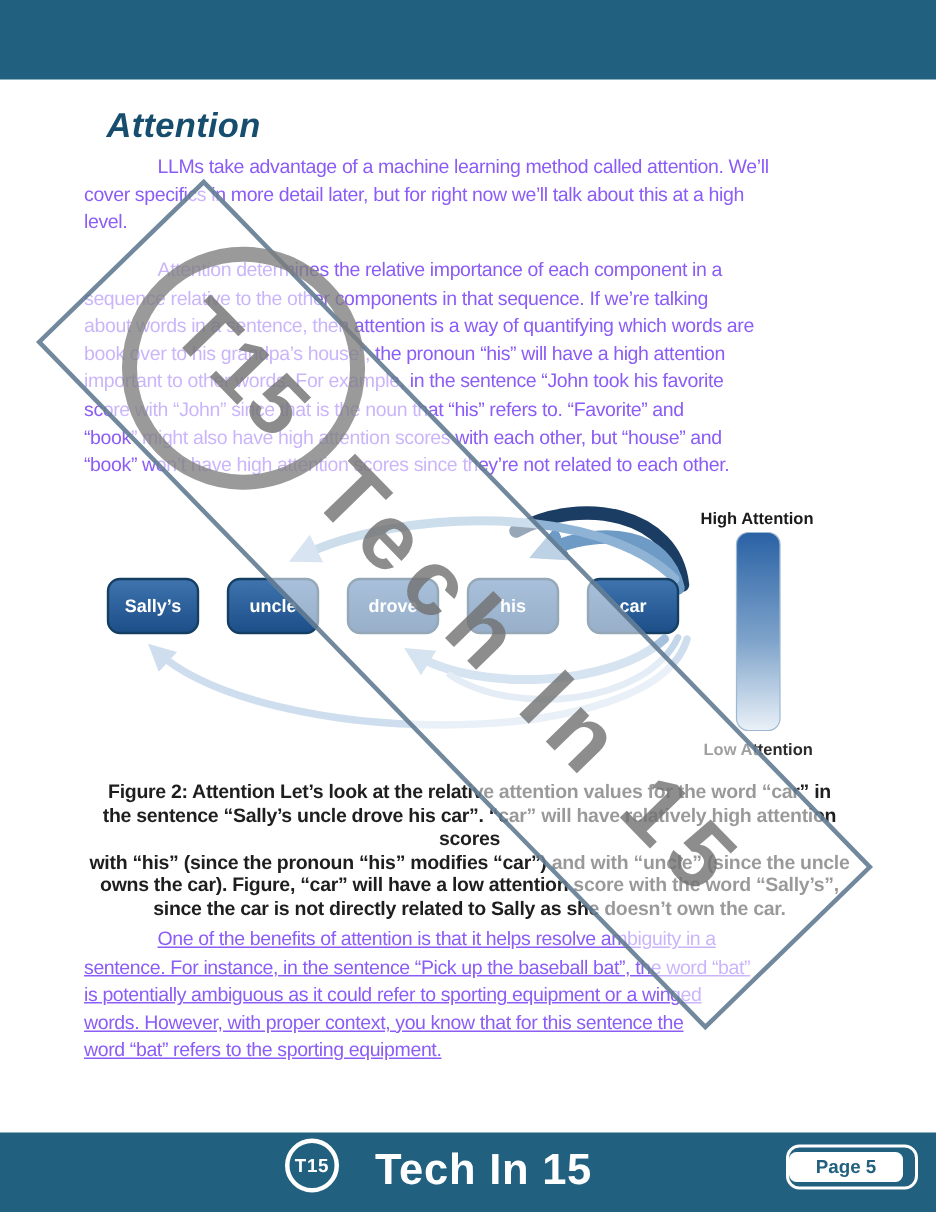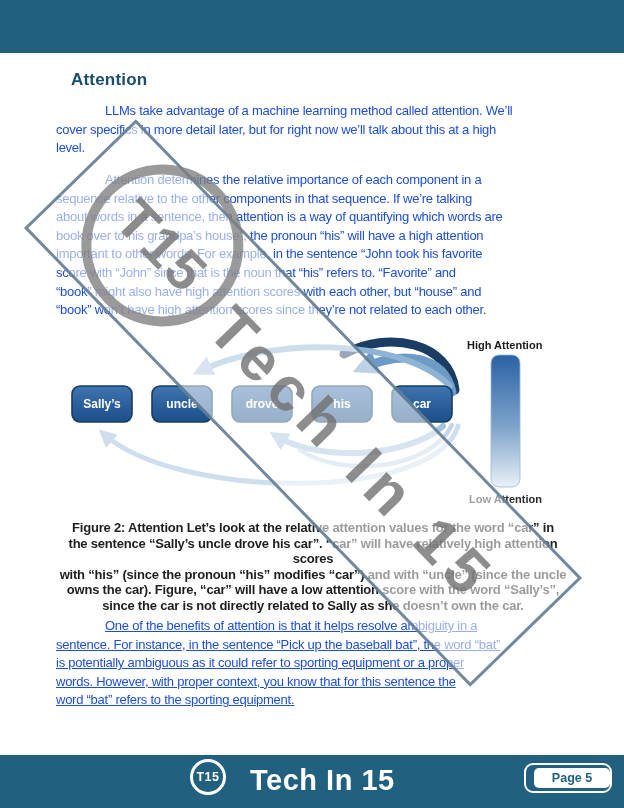--- a/index.html
+++ b/index.html
@@ -4,25 +4,25 @@
 <style>
   html,body{margin:0;padding:0;background:#e8e8e8;}
   .page{position:relative;width:624px;height:808px;background:#ffffff;overflow:hidden;
         font-family:"Liberation Sans",sans-serif;}
   .band{position:absolute;left:0;width:624px;height:53px;background:#21607F;z-index:30;}
   .band-top{top:0;}
   .band-bottom{top:755px;}
 
   .content{position:absolute;left:0;top:0;width:624px;height:808px;z-index:5;}
 
-  .page-title{position:absolute;left:71px;top:70px;font-size:17px;font-weight:bold;
-              color:#174E6F;letter-spacing:0.2px;}
+  .page-title{position:absolute;left:71px;top:70px;font-size:23px;font-weight:bold;
+              color:#174E6F;letter-spacing:0.2px;font-style:italic;}
 
   .para{position:absolute;left:56px;width:514px;font-size:13px;line-height:18.6px;
-        color:#1d4ed8;letter-spacing:-0.25px;}
+        color:#8b5cf6;letter-spacing:-0.25px;}
   .para > div:first-child{text-indent:49px;}
   .para-1{top:102px;}
   .para-2{top:171px;}
   .para-3{top:617px;text-decoration:underline;}
 
   .figure-svg{position:absolute;left:0;top:330px;}
 
   .caption{position:absolute;left:52px;top:520px;width:522px;text-align:center;
            font-size:13px;font-weight:bold;line-height:15.6px;color:#1e1e1e;
            letter-spacing:-0.2px;}
@@ -45,21 +45,21 @@
 
   
   .footer-logo{position:absolute;left:190px;top:759px;width:36px;height:36px;
                border:3px solid #ffffff;border-radius:50%;box-sizing:border-box;
                display:flex;align-items:center;justify-content:center;z-index:31;}
   .footer-logo span{color:#ffffff;font-size:12.5px;font-weight:bold;letter-spacing:0.5px;}
   .footer-brand{position:absolute;left:250px;top:755px;height:53px;line-height:51px;
                 color:#ffffff;font-size:29px;font-weight:bold;letter-spacing:0.5px;z-index:31;}
   .page-badge{position:absolute;left:524px;top:763px;width:88px;height:30px;
               border:2px solid #ffffff;border-radius:9px;box-sizing:border-box;
-              display:flex;align-items:center;justify-content:flex-end;z-index:31;}
+              display:flex;align-items:center;justify-content:flex-start;z-index:31;}
   .page-badge-inner{width:76px;height:20px;background:#ffffff;border-radius:5px;
               display:flex;align-items:center;justify-content:center;
               color:#21607F;font-size:12.5px;font-weight:bold;}
 </style>
 </head>
 <body>
 
 <div class="page">
 
   <div class="band band-top"></div>
@@ -149,21 +149,21 @@
           <div>the sentence “Sally’s uncle drove his car”. “car” will have relatively high attention scores</div>
           <div>with “his” (since the pronoun “his” modifies “car”) and with “uncle” (since the uncle</div>
           <div>owns the car). Figure, “car” will have a low attention score with the word “Sally’s”,</div>
           <div>since the car is not directly related to Sally as she doesn’t own the car.</div>
         </div>
     </div>
 
     <div class="para para-3">
         <div>One of the benefits of attention is that it helps resolve ambiguity in a</div>
         <div>sentence. For instance, in the sentence “Pick up the baseball bat”, the word “bat”</div>
-        <div>is potentially ambiguous as it could refer to sporting equipment or a proper</div>
+        <div>is potentially ambiguous as it could refer to sporting equipment or a winged</div>
         <div>words. However, with proper context, you know that for this sentence the</div>
         <div>word “bat” refers to the sporting equipment.</div>
       </div>
   </div>
 
   <div class="watermark">
     <div class="wm-circle">
       <span>T15</span>
     </div>
     <div class="wm-text">Tech In 15</div>

